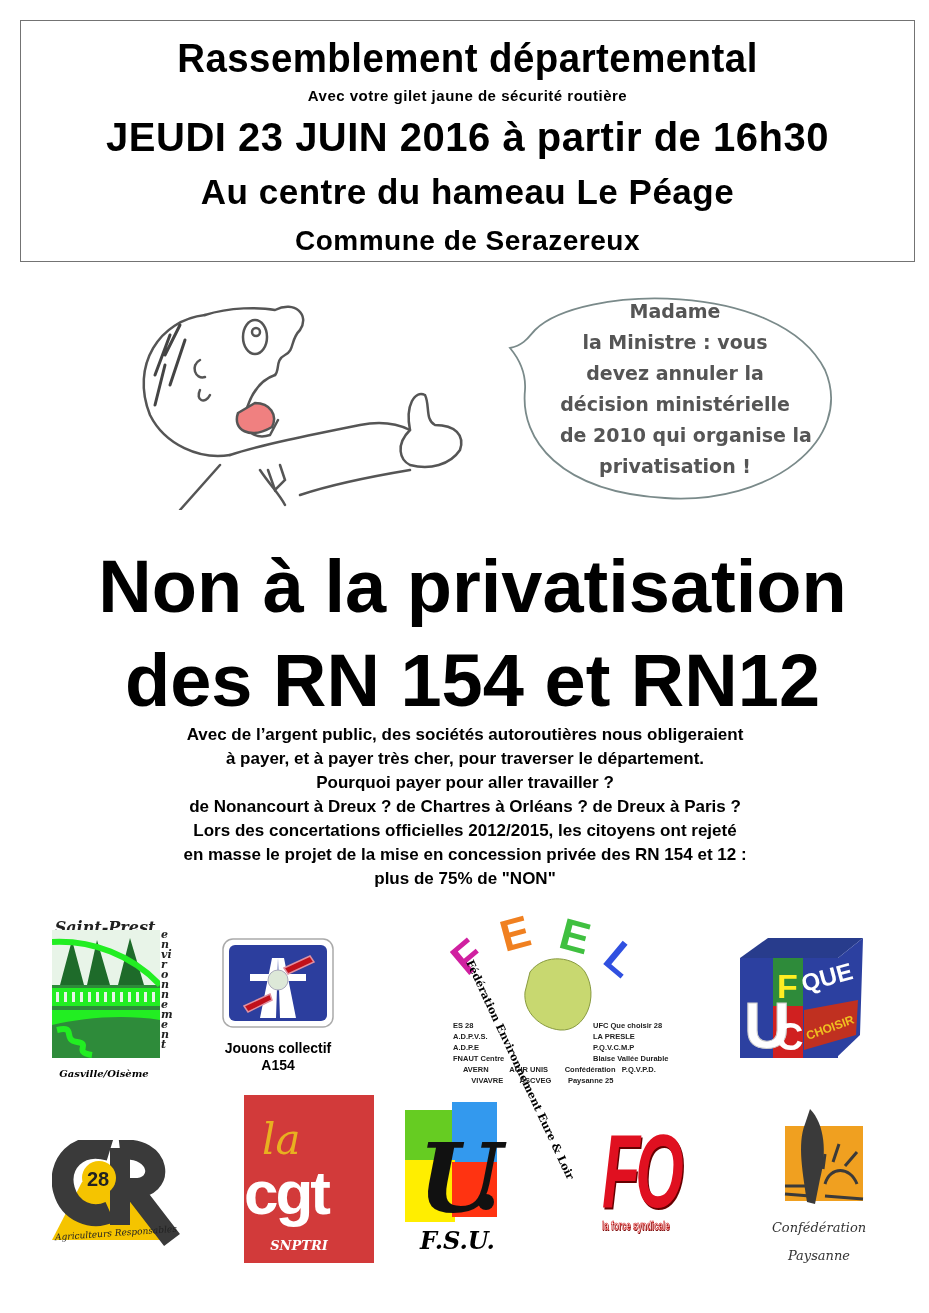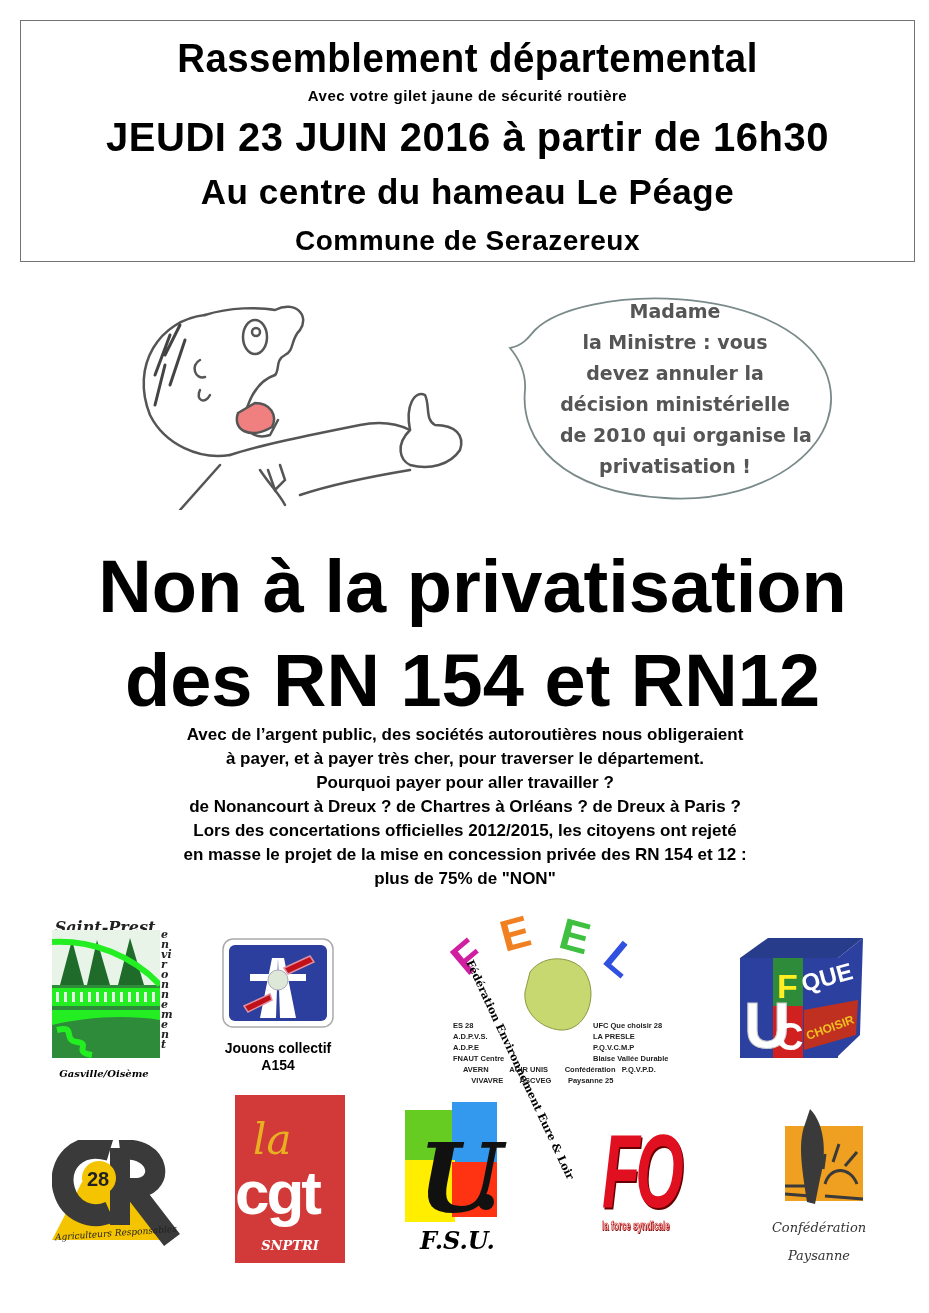--- a/index.html
+++ b/index.html
@@ -175,21 +175,21 @@
 
 <svg class="abs" style="left:52px; top:1140px;" width="132" height="110" viewBox="0 0 132 110">
   <path d="M0 100 L30 42 L80 42 L110 100 Z" fill="#f5c400"></path>
   <path d="M58 10 C25 0 5 25 12 50 C18 72 40 80 58 72" stroke="#3a3a3a" stroke-width="22" fill="none"></path>
   <path d="M68 8 L68 85 M68 10 C110 5 115 50 80 48 L120 100" stroke="#3a3a3a" stroke-width="20" fill="none"></path>
   <circle cx="47" cy="38" r="17" fill="#f5c400"></circle>
   <text x="35" y="46" font-family="Liberation Sans, sans-serif" font-weight="bold" font-size="20" fill="#222">28</text>
 </svg>
 <div class="abs" style="left:55px; top:1228px; font-family:'DejaVu Serif',serif; font-style:italic; font-size:9px; color:#222; transform:rotate(-4deg);">Agriculteurs Responsables</div>
 
-<div class="abs" style="left:235px; top:1095px; width:110px; height:168px; background:#d23a3a; overflow:hidden;">
+<div class="abs" style="left:244px; top:1095px; width:110px; height:168px; background:#d23a3a; overflow:hidden;padding-left:20px;">
   <div style="position:absolute; left:18px; top:20px; font-family:'DejaVu Serif',serif; font-style:italic; font-size:42px; color:#e8b020;">la</div>
   <div style="position:absolute; left:0; top:62px; font-family:'Liberation Sans',sans-serif; font-weight:bold; font-size:62px; color:#fff; letter-spacing:-3px;">cgt</div>
   <div style="position:absolute; left:0; top:143px; width:110px; text-align:center; font-family:'DejaVu Serif',serif; font-style:italic; font-weight:bold; font-size:13px; color:#fff;">SNPTRI</div>
 </div>
 
 <div class="abs" style="left:400px; top:1102px; width:115px; height:155px;">
   <svg style="position:absolute; left:0; top:0;" width="115" height="122" viewBox="0 0 115 122">
     <rect x="5" y="8" width="52" height="52" fill="#66cc22"></rect>
     <rect x="52" y="0" width="45" height="62" fill="#3399ee"></rect>
     <rect x="5" y="58" width="50" height="62" fill="#ffee00"></rect>

